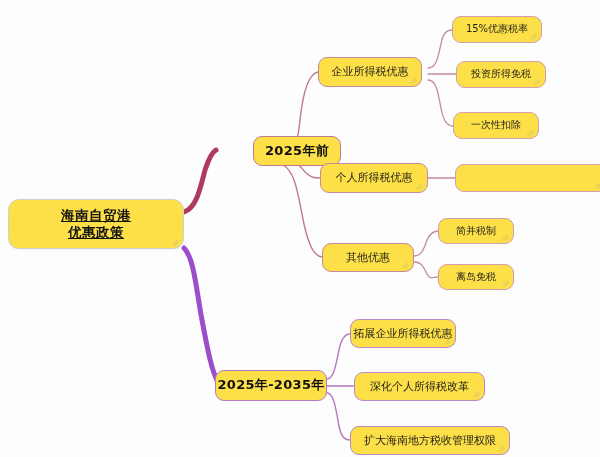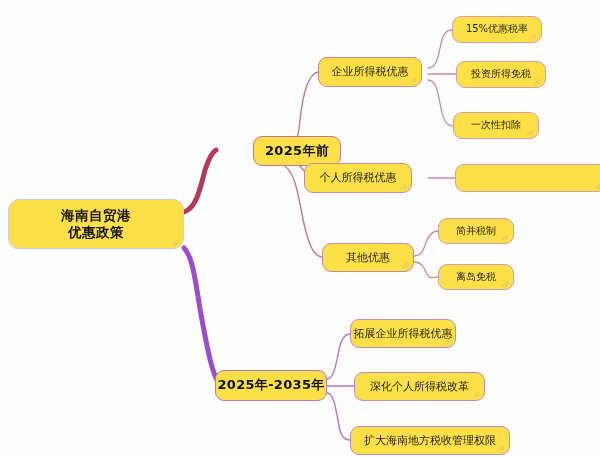--- a/index.html
+++ b/index.html
@@ -41,20 +41,21 @@
   }
   
   .n-root {
     border: 1px solid #cfcfcf;
     border-radius: 11px;
     font-weight: bold;
     font-size: 13.5px;
     color: #141414;
     letter-spacing: 0.5px;
     box-shadow: 0 1px 1px rgba(0,0,0,0.05);
+    text-decoration: underline;
   }
   
   .n-b1 {
     border: 1.4px solid #c07a92;
     font-weight: bold;
     font-size: 13px;
     color: #111111;
     letter-spacing: 0.3px;
   }
   .n-b2 {
@@ -147,21 +148,21 @@
 
   <div class="node n-b1" style="left:213px; top:136px; width:88px; height:30px;margin-left:40px;">
     <span class="label">2025年前</span>
   </div>
 
   <div class="node n-s1" style="left:318px; top:57px; width:104px; height:30px;text-align:right;">
     <span class="label">企业所得税优惠</span>
     <span class="corner"></span>
   </div>
 
-  <div class="node n-s1" style="left:304px; top:163px; width:108px; height:30px;">
+  <div class="node n-s1" style="left:320px; top:163px; width:108px; height:30px;">
     <span class="label">个人所得税优惠</span>
     <span class="corner"></span>
   </div>
 
   <div class="node n-s1" style="left:322px; top:243px; width:92px; height:29px;">
     <span class="label">其他优惠</span>
     <span class="corner"></span>
   </div>
 
   <div class="node n-l1" style="left:452px; top:16px; width:90px; height:27px;">

